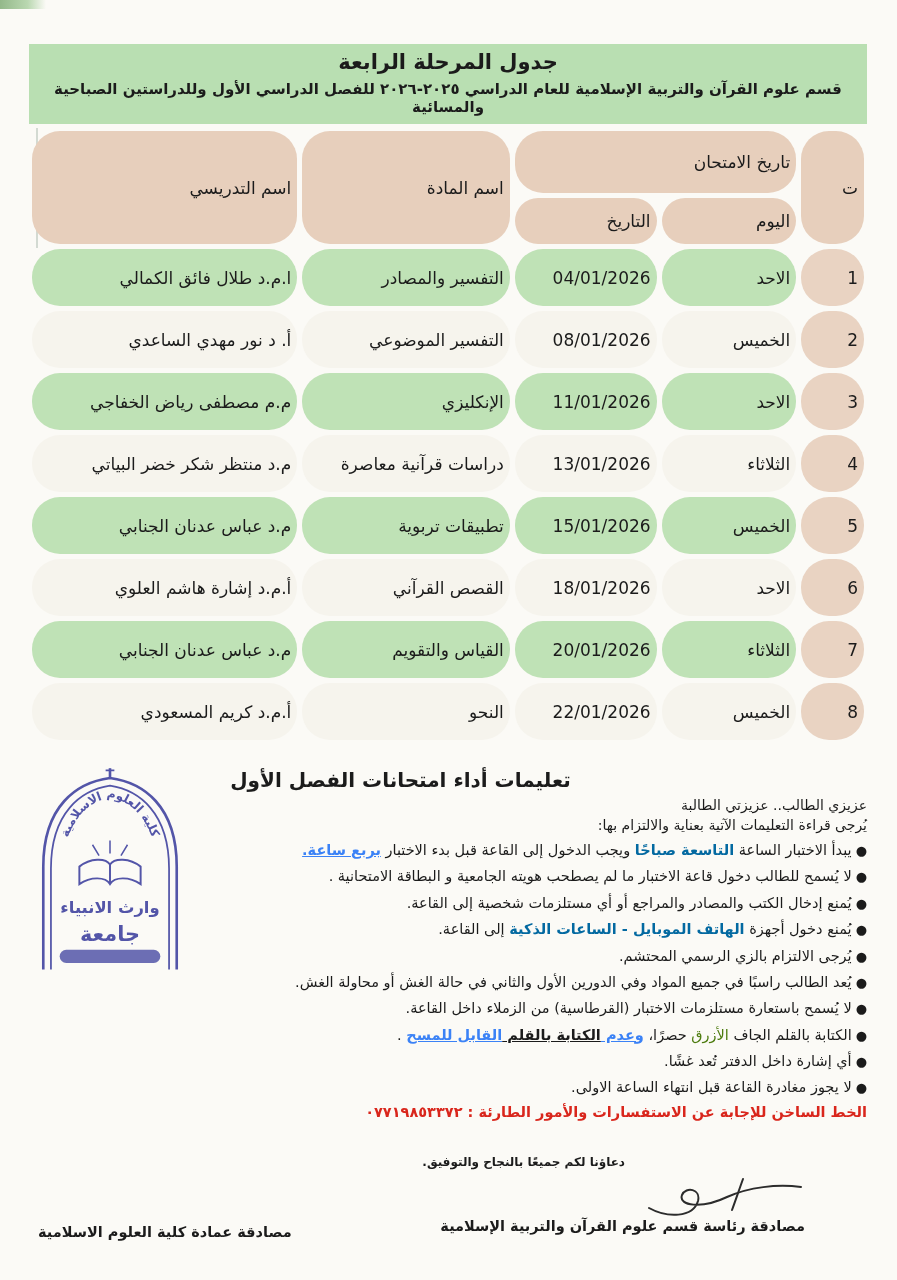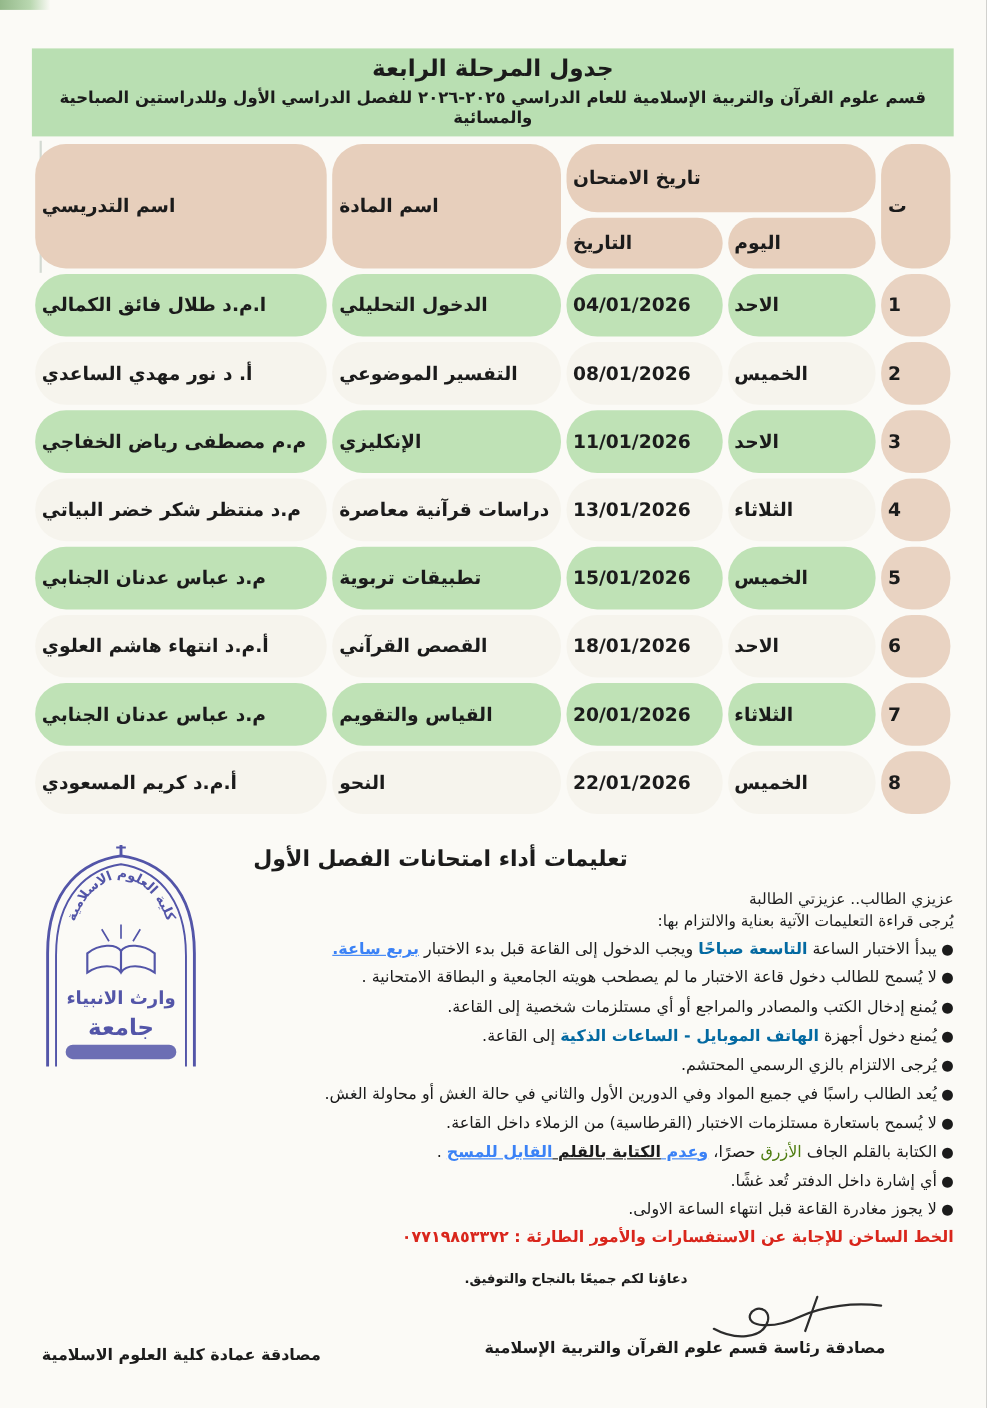--- a/index.html
+++ b/index.html
@@ -38,41 +38,41 @@
   .title-band .t2{font-size:15px;font-weight:bold;margin-top:6px;}
 
   
   .sched-wrap{position:absolute;right:28px;top:126px;width:842px;}
   table.sched{
     border-collapse:separate;border-spacing:5px;
     width:100%;table-layout:fixed;
   }
   table.sched td,table.sched th{
     padding:2px 6px;
-    font-weight:bold;
-    text-align:left;vertical-align:middle;
+    font-weight:normal;
+    text-align:right;vertical-align:middle;
     font-size:17px;
     border-radius:28px;
   }
   th.hdr{background:#e7cfbc;font-size:17px;}
   td.seq{background:#e9d3c2;font-size:16px;}
   tr.g td.c{background:#bfe2b6;}
   tr.w td.c{background:#f6f4ed;}
   .row-h{height:57px;}
   .hdr-h1{height:62px;}
   .hdr-h2{height:46px;}
   .date-cell{direction:ltr;font-size:18px;}
 
   
   .instr{
     position:absolute;right:30px;top:768px;width:845px;
     text-align:right;
   }
   .instr .ititle{font-size:20px;font-weight:bold;margin-left:0;margin-right:88px;text-align:center;}
-  .instr .greet{font-size:14px;margin-top:18px;}
+  .instr .greet{font-size:14px;margin-top:5px;}
   .instr .intro{font-size:14px;margin-top:4px;}
   ul.ilist{list-style:none;margin:4px 0 0;padding:0;}
   ul.ilist li{
     font-size:14.5px;line-height:1.82;
   }
   .dot{font-size:13px;margin-left:4px;}
   .red{color:#0369a1;font-weight:bold;}
   .red-u{color:#3b82f6;font-weight:bold;text-decoration:underline;}
   .blk-u{font-weight:bold;text-decoration:underline;}
   .blue{color:#4d7c0f;}
@@ -130,21 +130,21 @@
       </tr>
       <tr class="hdr-h2">
         <th class="hdr">اليوم</th>
         <th class="hdr">التاريخ</th>
       </tr>
 
       <tr class="g row-h">
         <td class="seq">1</td>
         <td class="c">الاحد</td>
         <td class="c date-cell">04/01/2026</td>
-        <td class="c">الدخول التحليلي</td>
+        <td class="c">التفسير والمصادر</td>
         <td class="c">ا.م.د طلال فائق الكمالي</td>
       </tr>
       <tr class="w row-h">
         <td class="seq">2</td>
         <td class="c">الخميس</td>
         <td class="c date-cell">08/01/2026</td>
         <td class="c">التفسير الموضوعي</td>
         <td class="c">أ. د نور مهدي الساعدي</td>
       </tr>
       <tr class="g row-h">
@@ -166,21 +166,21 @@
         <td class="c">الخميس</td>
         <td class="c date-cell">15/01/2026</td>
         <td class="c">تطبيقات تربوية</td>
         <td class="c">م.د عباس عدنان  الجنابي</td>
       </tr>
       <tr class="w row-h">
         <td class="seq">6</td>
         <td class="c">الاحد</td>
         <td class="c date-cell">18/01/2026</td>
         <td class="c">القصص القرآني</td>
-        <td class="c">أ.م.د انتهاء هاشم العلوي</td>
+        <td class="c">أ.م.د إشارة هاشم العلوي</td>
       </tr>
       <tr class="g row-h">
         <td class="seq">7</td>
         <td class="c">الثلاثاء</td>
         <td class="c date-cell">20/01/2026</td>
         <td class="c">القياس والتقويم</td>
         <td class="c">م.د عباس عدنان الجنابي</td>
       </tr>
       <tr class="w row-h">
         <td class="seq">8</td>

